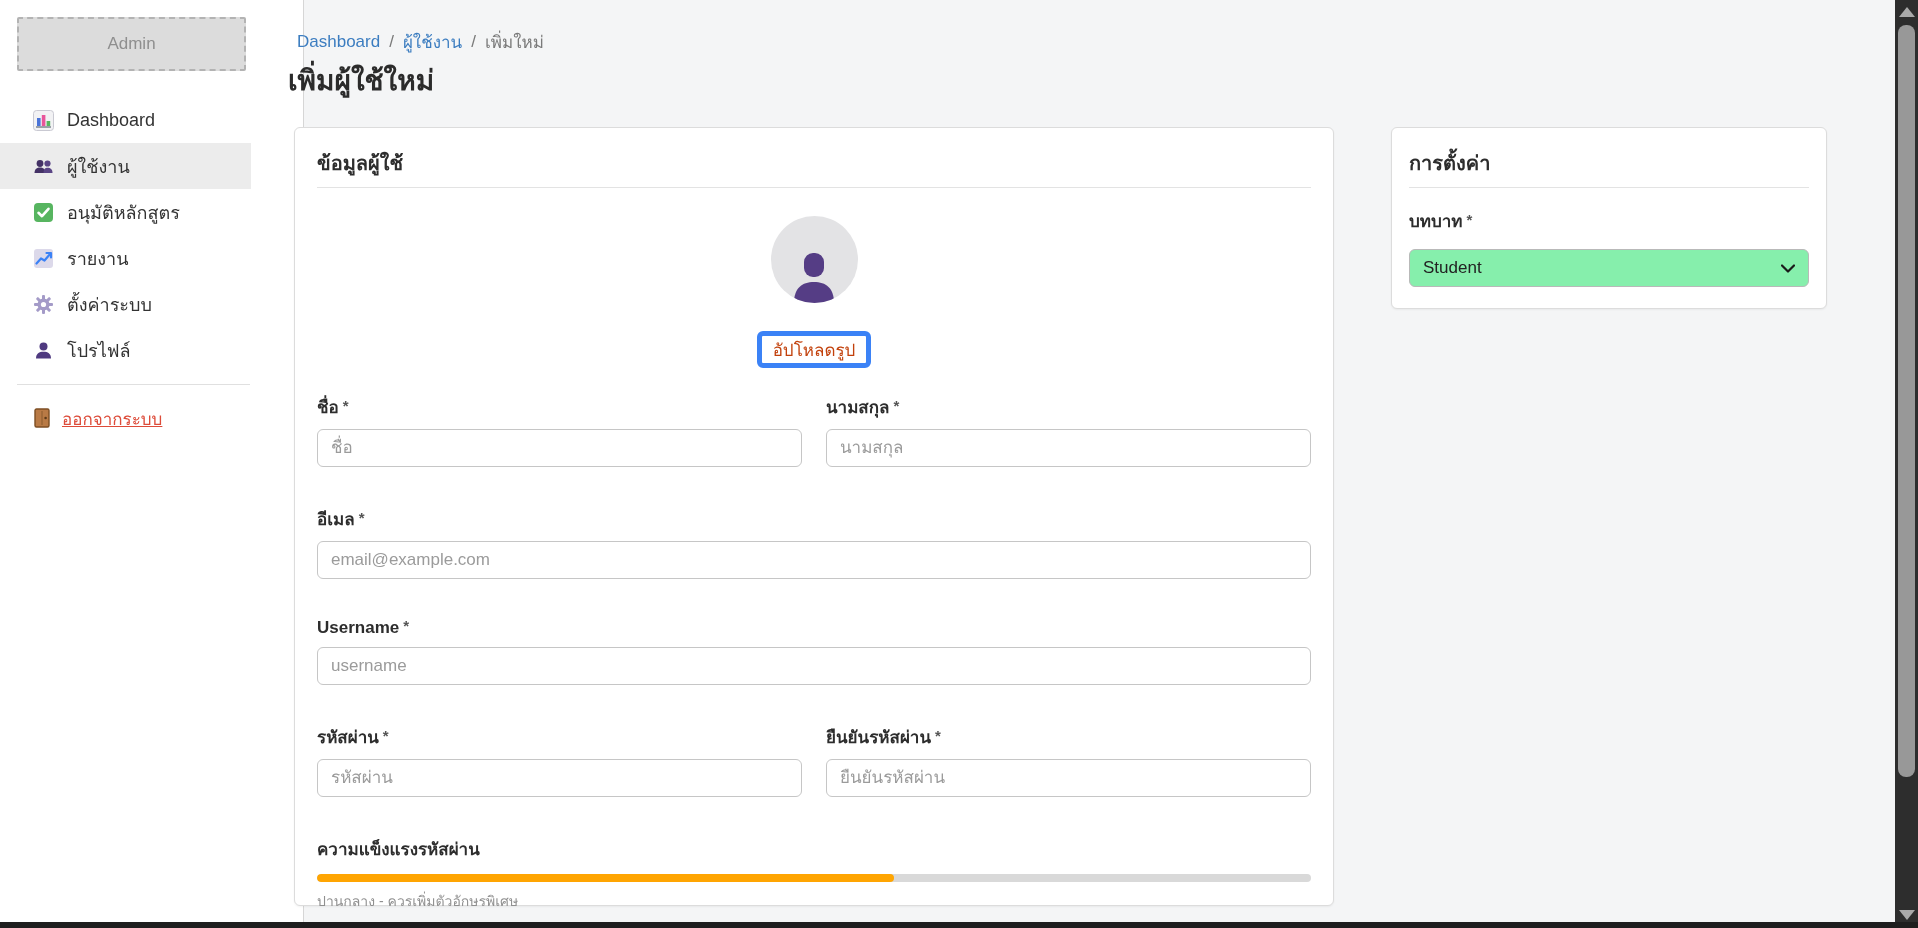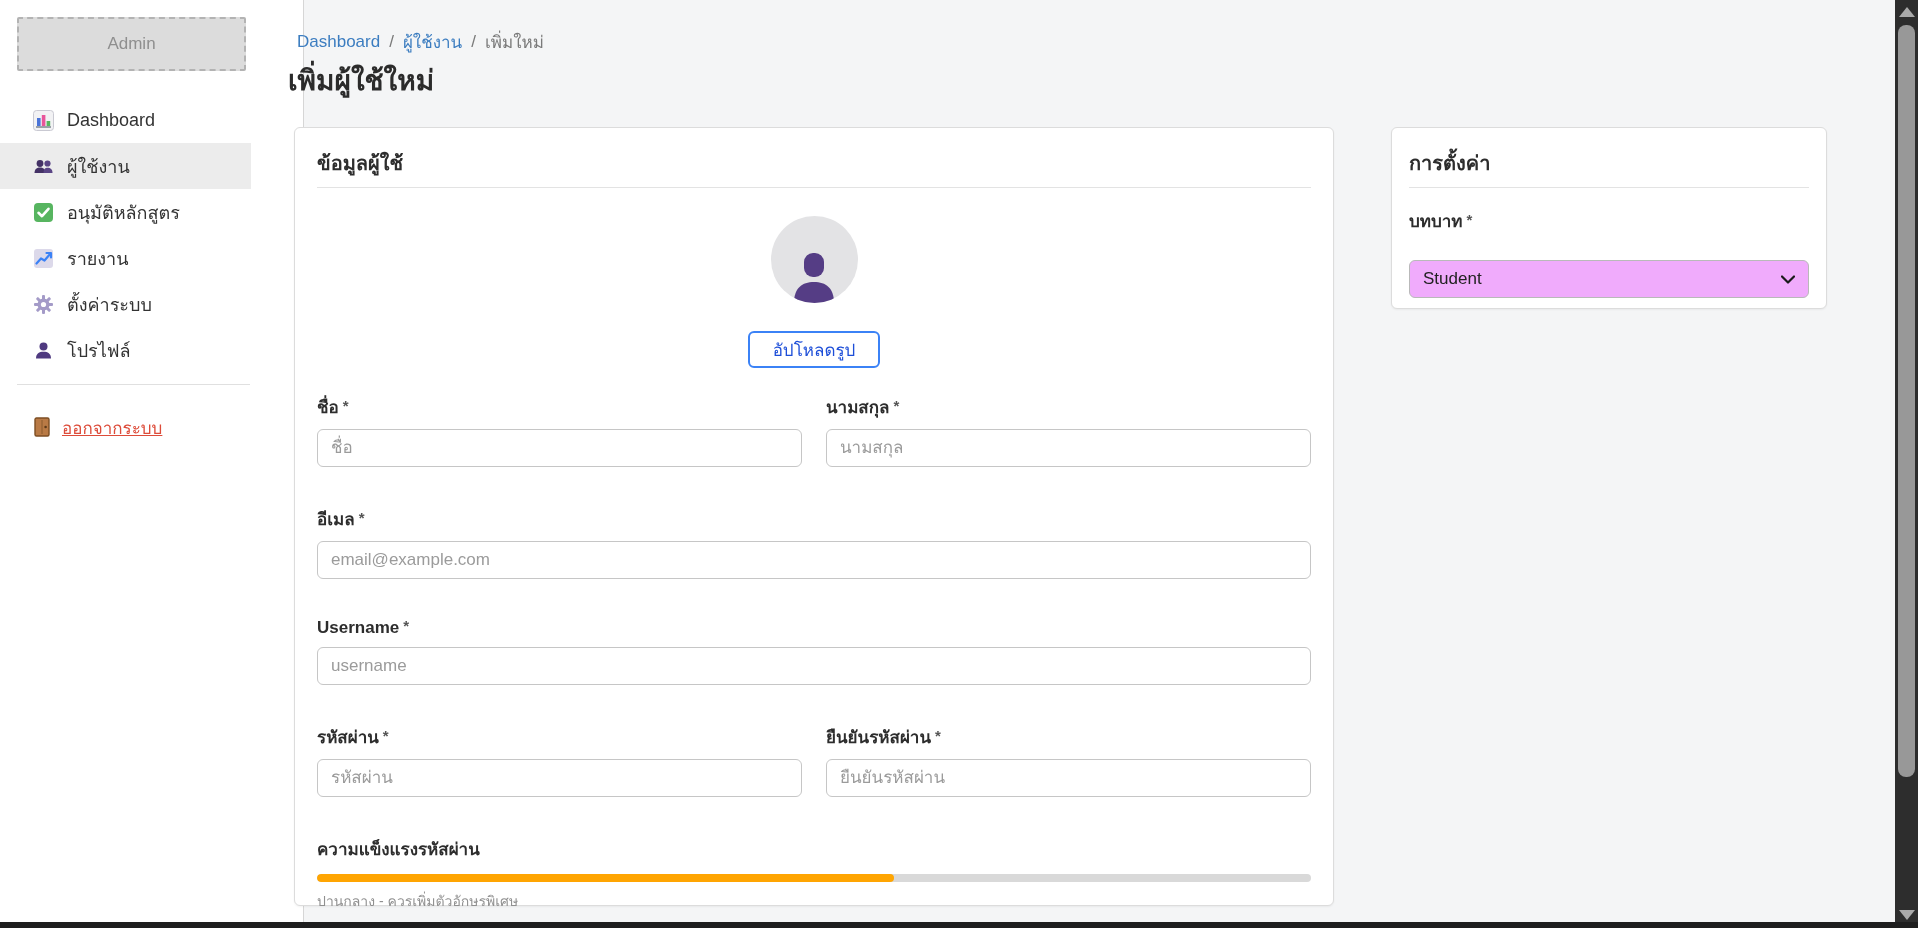--- a/index.html
+++ b/index.html
@@ -27,21 +27,21 @@
     height: 46px; display: flex; align-items: center;
     padding-left: 33px; gap: 13px; font-size: 18px; color: #333; cursor: pointer;
   }
   .menu-item.active { background: #ececec; }
   .menu-item .ic { width: 21px; height: 21px; flex: 0 0 21px; }
   .side-divider {
     position: absolute; left: 17px; top: 384px; width: 233px; height: 0;
     border-top: 1px solid #e0e0e0;
   }
   .logout {
-    position: absolute; left: 33px; top: 411px; height: 32px;
+    position: absolute; left: 33px; top: 402px; height: 32px;
     display: flex; align-items: center; gap: 11px;
     color: #dd4b39; font-size: 17px; text-decoration: underline; cursor: pointer;
   }
   .logout .ic { width: 18px; height: 20px; }
 
   
   .breadcrumb {
     position: absolute; left: 297px; top: 28px; font-size: 17px; color: #7a7a7a;
     display: flex; gap: 9px; align-items: center;
   }
@@ -62,22 +62,22 @@
     border-bottom: 1px solid #e3e3e3;
   }
 
   
   .avatar-wrap { margin-top: 28px; display: flex; flex-direction: column; align-items: center; }
   .avatar-circle {
     width: 87px; height: 87px; border-radius: 50%; background: #e3e3e5;
     display: flex; align-items: flex-end; justify-content: center; overflow: hidden;
   }
   .upload-btn {
-    margin-top: 28px; width: 132px; height: 37px; background: #fff;
-    border: 2px solid #3b82f6; border-radius: 6px; font-size: 17px; color: #1d4ed8;
+    margin-top: 28px; width: 114px; height: 37px; background: #fff;
+    border: 5px solid #3b82f6; border-radius: 6px; font-size: 17px; color: #c2410c;
     cursor: pointer; font-family: inherit;
   }
 
   
   .form { margin-top: 25px; }
   .form-row { display: grid; grid-template-columns: 1fr 1fr; column-gap: 24px; margin-bottom: 38px; }
   .form-row.single { grid-template-columns: 1fr; }
   .field-label { font-size: 17px; font-weight: bold; color: #2d2d2d; margin-bottom: 9px; }
   .req { color: #555; font-weight: bold; margin-left: 4px; font-size: 15px; vertical-align: 2px; }
   .text-input {
@@ -91,22 +91,22 @@
   .strength-track {
     margin-top: 12px; width: 100%; height: 8px; background: #d9d9d9; border-radius: 4px;
     overflow: hidden;
   }
   .strength-fill { height: 100%; background: #ffa502; border-radius: 4px; }
   .strength-hint { margin-top: 8px; font-size: 14px; color: #909090; }
 
   
   .role-label { margin-top: 19px; font-size: 17px; font-weight: bold; color: #2d2d2d; }
   .role-select {
-    margin-top: 26px; width: 100%; height: 38px; border: 1px solid #b9b9b9; border-radius: 6px;
-    background: #f0abfc; display: flex; align-items: center; justify-content: space-between;
+    margin-top: 15px; width: 100%; height: 38px; border: 1px solid #b9b9b9; border-radius: 6px;
+    background: #86efac; display: flex; align-items: center; justify-content: space-between;
     padding: 0 13px; font-size: 17px; color: #222; cursor: pointer;
   }
   .chev { width: 14px; height: 9px; }
 
   
   .win-scrollbar {
     position: absolute; right: 0; top: 0; width: 23px; height: 928px; background: #2d2d2d;
   }
   .sb-arrow { position: absolute; left: 4px; width: 0; height: 0; border-left: 8px solid transparent; border-right: 8px solid transparent; }
   .sb-up { top: 7px; border-bottom: 10px solid #a9a9a9; }

